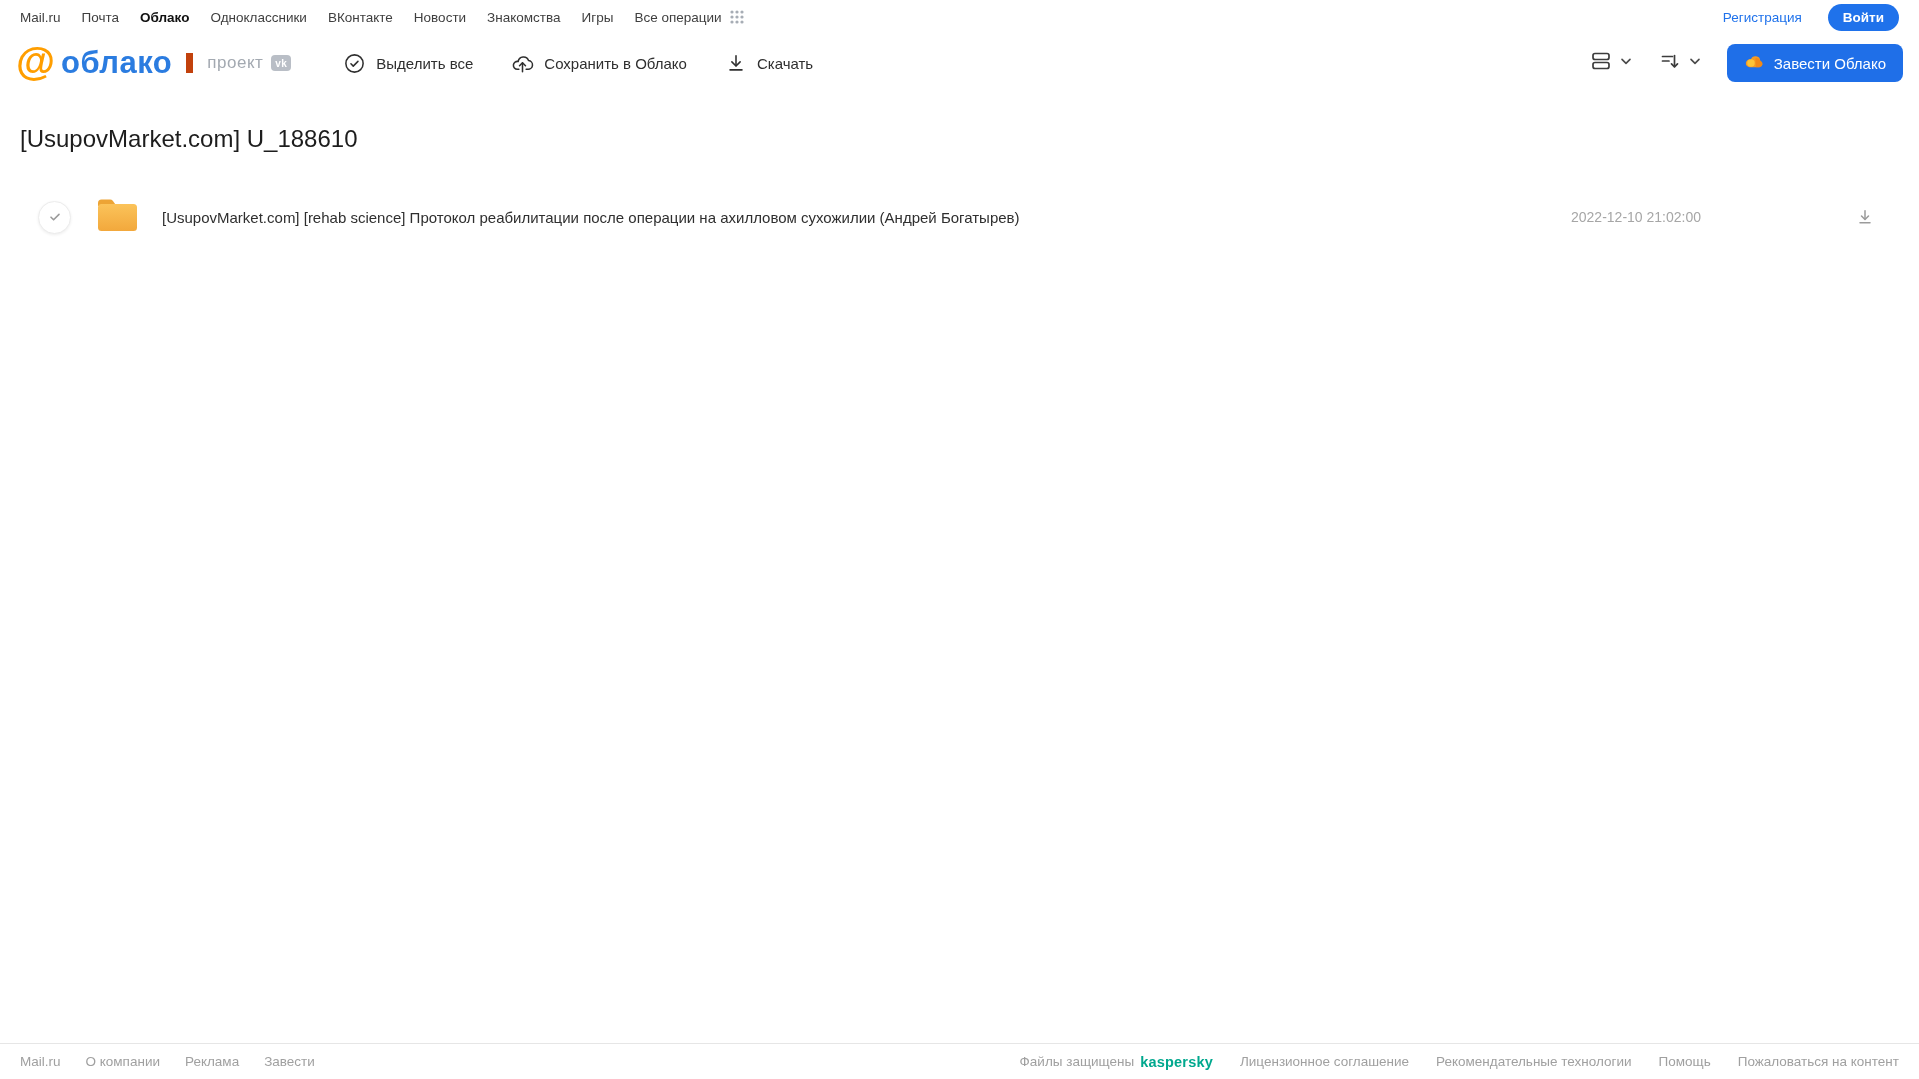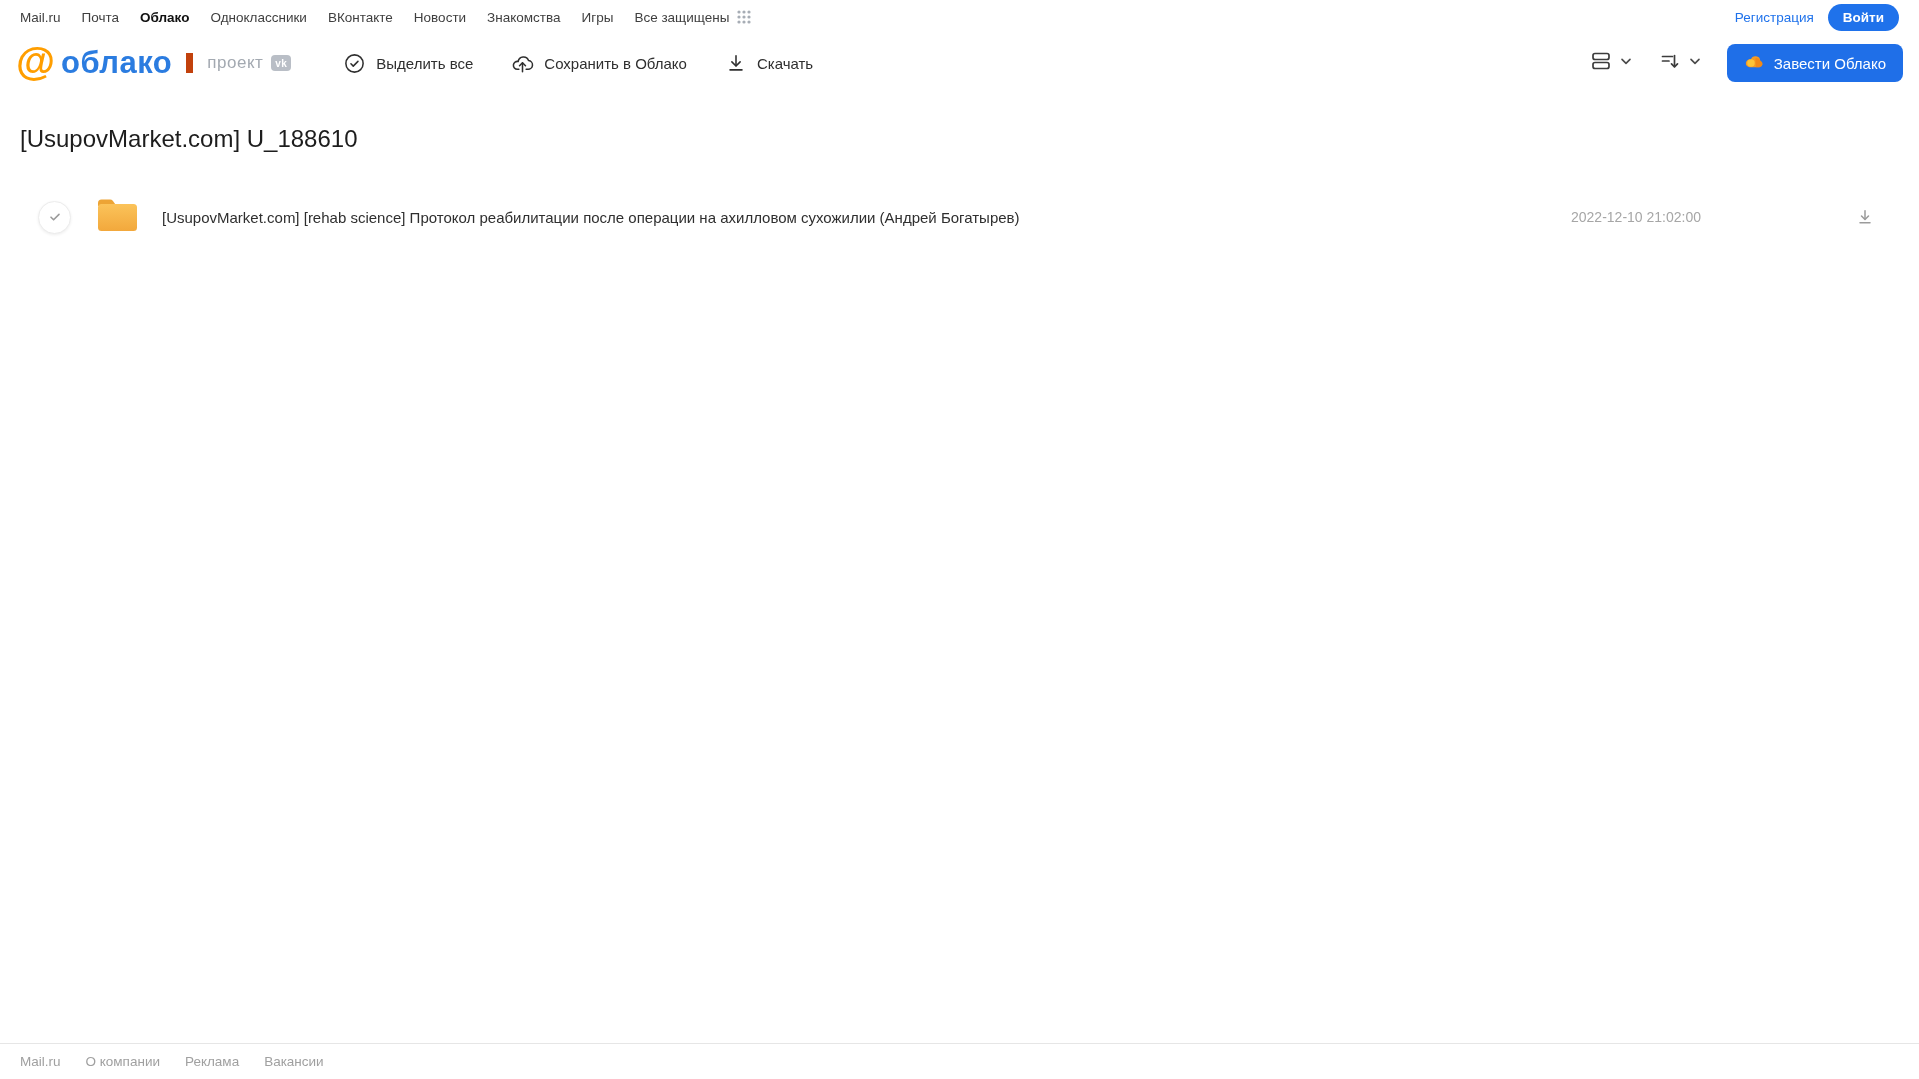--- a/index.html
+++ b/index.html
@@ -7,21 +7,21 @@
     font-family: "Liberation Sans", "DejaVu Sans", sans-serif; color: #333; }
   .page { position: relative; width: 1919px; height: 1079px; overflow: hidden; background:#fff; }
 
   
   .portal-nav { height: 34px; display: flex; align-items: center; padding: 0 20px; }
   .portal-links { display: flex; align-items: center; gap: 21px; }
   .portal-link { font-size: 13.5px; color: #3f3f3f; text-decoration: none; cursor: pointer; white-space: nowrap; }
   .portal-link.current { font-weight: bold; color: #111; }
   .all-projects { display: flex; align-items: center; gap: 7px; }
   .grid-icon { display: inline-flex; }
-  .portal-right { margin-left: auto; display: flex; align-items: center; gap: 14px; }
+  .portal-right { margin-left: auto; display: flex; align-items: center; gap: 26px; }
   .reg-link { font-size: 13.5px; color: #1f72eb; text-decoration: none; cursor: pointer; }
   .login-btn { background: #1f72eb; color: #fff; font-size: 13.5px; border: none; cursor: pointer;
     border-radius: 16px; padding: 6px 15px; font-family: inherit; font-weight: bold; }
 
   
   .app-header { height: 58px; display: flex; align-items: center; padding: 0 16px; }
   .logo { display: flex; align-items: center; cursor: pointer; }
   .logo-at { color: #ff9e00; font-size: 40px; font-weight: bold; line-height: 1; transform: translateY(-2px); }
   .logo-brand { color: #2b7ce0; font-size: 31px; font-weight: bold; margin-left: 6px; letter-spacing: .5px; }
   .logo-project { display: flex; align-items: center; margin-left: 14px; padding-left: 14px;
@@ -67,21 +67,21 @@
     <div class="portal-links">
       <a class="portal-link">Mail.ru</a>
       <a class="portal-link">Почта</a>
       <a class="portal-link current">Облако</a>
       <a class="portal-link">Одноклассники</a>
       <a class="portal-link">ВКонтакте</a>
       <a class="portal-link">Новости</a>
       <a class="portal-link">Знакомства</a>
       <a class="portal-link">Игры</a>
       <a class="portal-link all-projects">
-        <span>Все защищены</span>
+        <span>Все операции</span>
         <span class="grid-icon">
           <svg width="16" height="16" viewBox="0 0 16 16" fill="#a7adb5">
             <circle cx="3" cy="3" r="1.6"></circle>
               <circle cx="8" cy="3" r="1.6"></circle>
               <circle cx="13" cy="3" r="1.6"></circle>
             <circle cx="3" cy="8" r="1.6"></circle>
               <circle cx="8" cy="8" r="1.6"></circle>
               <circle cx="13" cy="8" r="1.6"></circle>
             <circle cx="3" cy="13" r="1.6"></circle>
               <circle cx="8" cy="13" r="1.6"></circle>
@@ -212,17 +212,27 @@
         </svg>
       </button>
     </div>
   </main>
 
   <footer class="footer">
     <div class="footer-left">
       <a class="footer-link">Mail.ru</a>
       <a class="footer-link">О компании</a>
       <a class="footer-link">Реклама</a>
-      <a class="footer-link">Вакансии</a>
+      <a class="footer-link">Завести</a>
+    </div>
+    <div class="footer-right">
+      <span class="kaspersky-wrap">
+        <span class="footer-link">Файлы защищены</span>
+        <span class="kaspersky-logo">kaspersky</span>
+      </span>
+      <a class="footer-link">Лицензионное соглашение</a>
+      <a class="footer-link">Рекомендательные технологии</a>
+      <a class="footer-link">Помощь</a>
+      <a class="footer-link">Пожаловаться на контент</a>
     </div>
   </footer>
 
 </div>
 
 </body></html>

